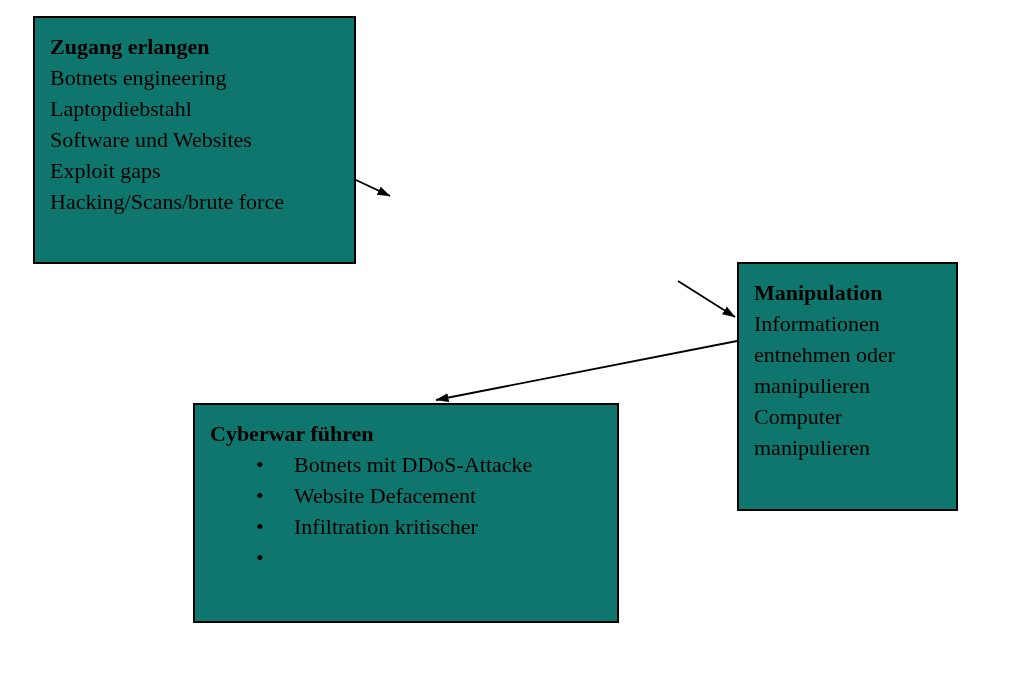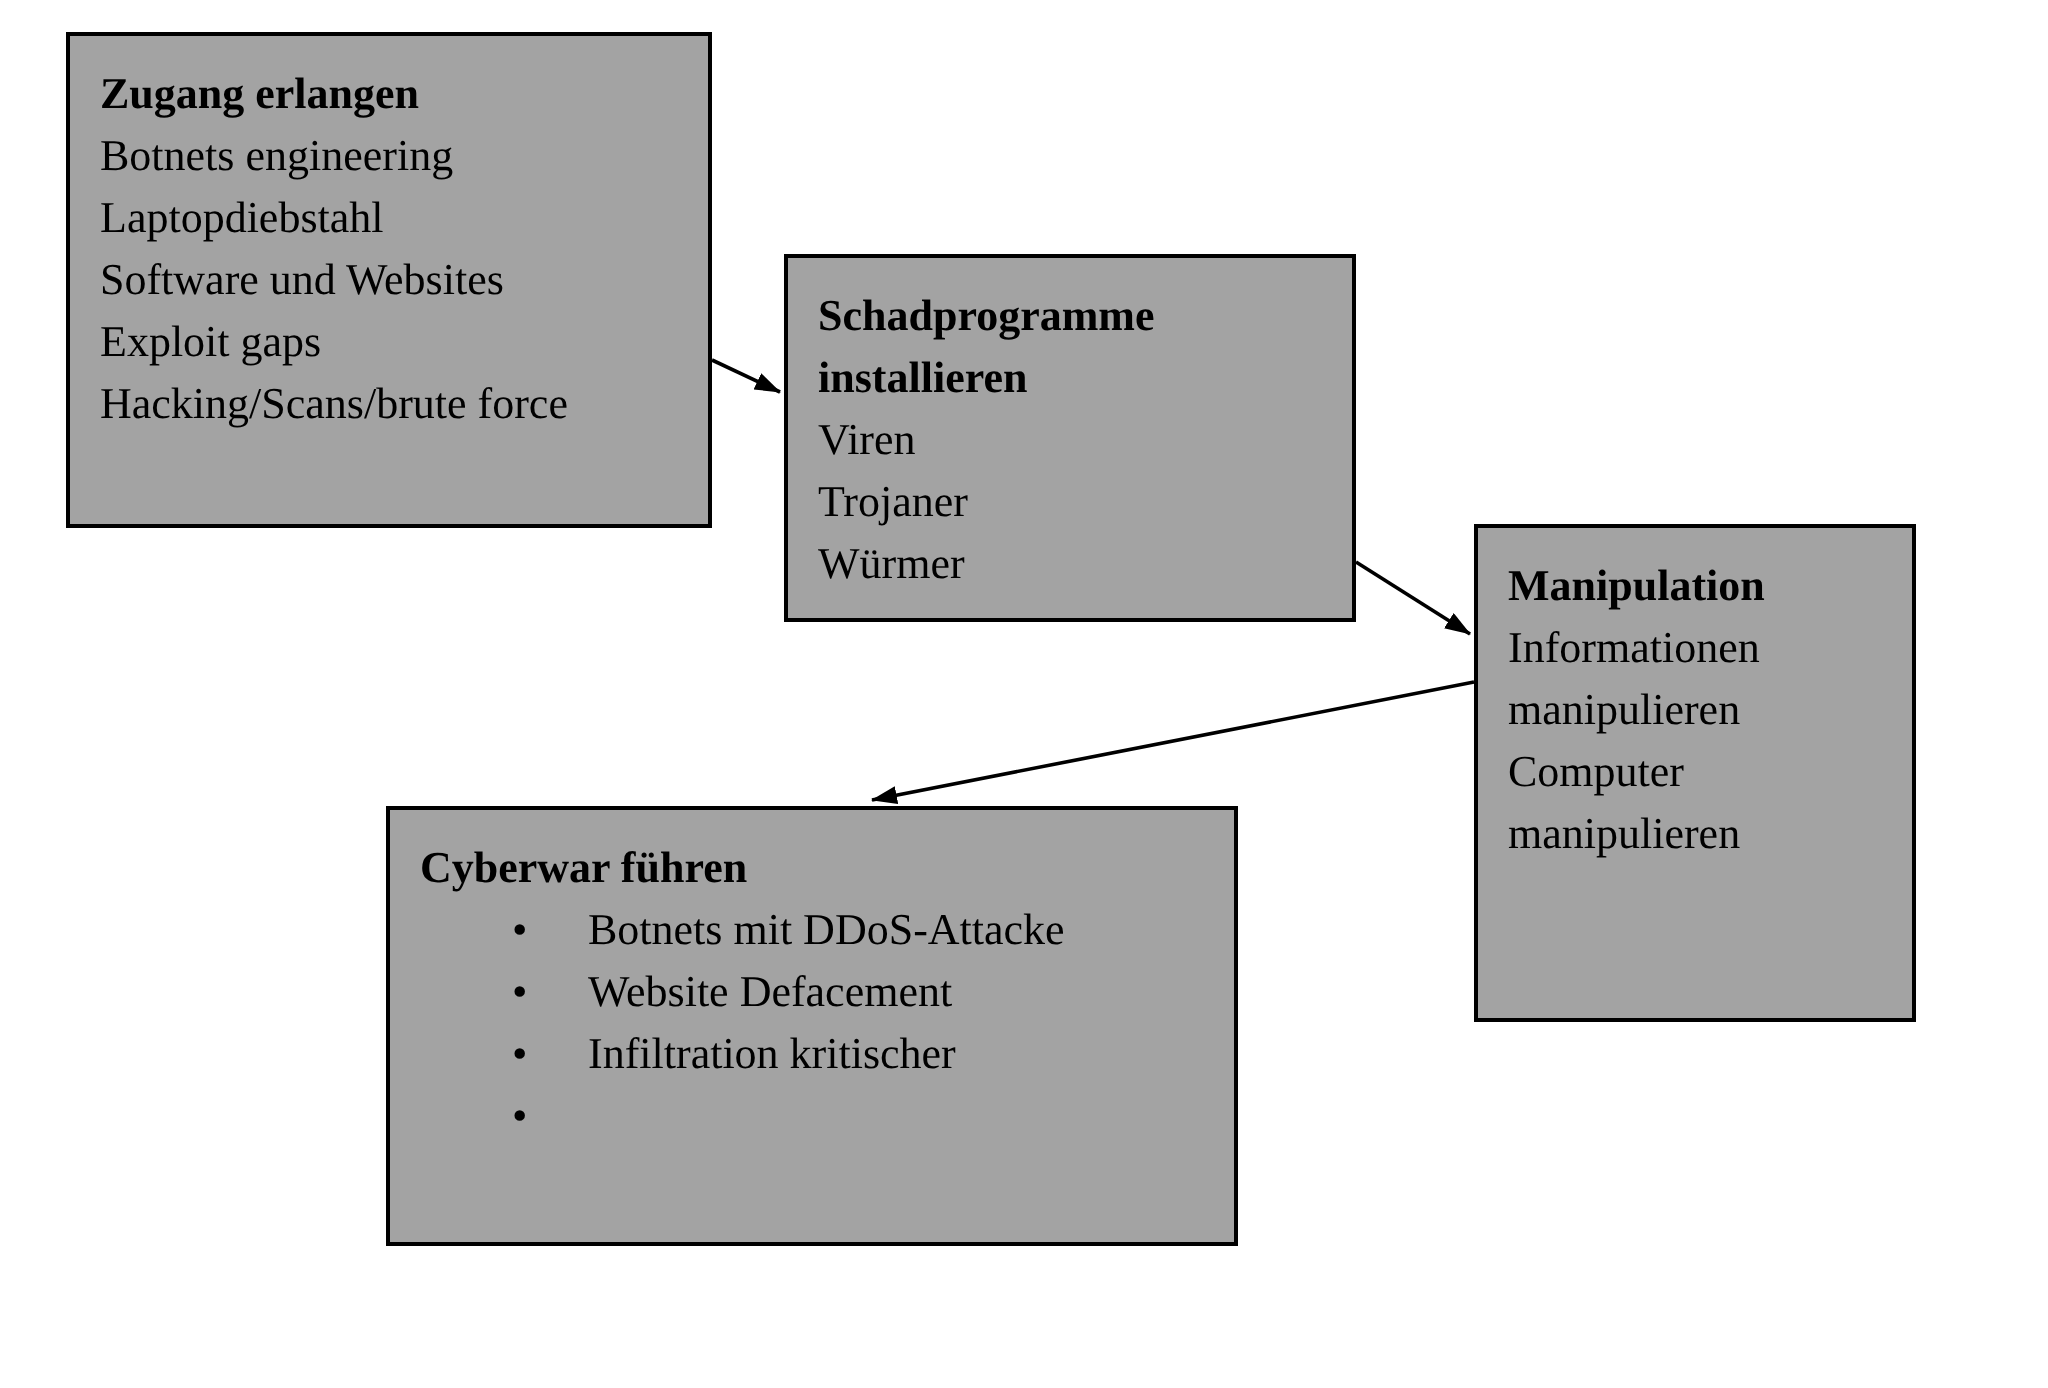--- a/index.html
+++ b/index.html
@@ -21,21 +21,21 @@
     left: 0;
     top: 0;
     width: 1024px;
     height: 694px;
     pointer-events: none;
   }
   .box {
     position: absolute;
     box-sizing: border-box;
     border: 2px solid #000000;
-    background: #a3a3a3;
+    background: #0f766e;
     font-size: 22px;
     line-height: 31px;
     padding: 13px 6px 0 15px;
   }
   .box-title {
     font-weight: bold;
   }
   .box-zugang        { left: 33px;  top: 16px;  width: 323px; height: 248px; }
   .box-schadprogramme{ left: 392px; top: 127px; width: 286px; height: 184px; }
   .box-manipulation  { left: 737px; top: 222px; width: 221px; height: 249px; margin-top: 40px; }
@@ -73,31 +73,25 @@
 
   <div class="box box-zugang">
     <div class="box-title">Zugang erlangen</div>
     <div>Botnets engineering</div>
     <div>Laptopdiebstahl</div>
     <div>Software und Websites</div>
     <div>Exploit gaps</div>
     <div>Hacking/Scans/brute force</div>
   </div>
 
-  <div class="box box-schadprogramme">
-    <div class="box-title">Schadprogramme</div>
-    <div class="box-title">installieren</div>
-    <div>Viren</div>
-    <div>Trojaner</div>
-    <div>Würmer</div>
-  </div>
 
   <div class="box box-manipulation">
     <div class="box-title">Manipulation</div>
     <div>Informationen</div>
+    <div>entnehmen oder</div>
     <div>manipulieren</div>
     <div>Computer</div>
     <div>manipulieren</div>
   </div>
 
   <div class="box box-cyberwar">
     <div class="box-title">Cyberwar führen</div>
     <ul class="bullet-list">
       <li class="bullet-item">
         <span class="bullet-glyph">•</span>

